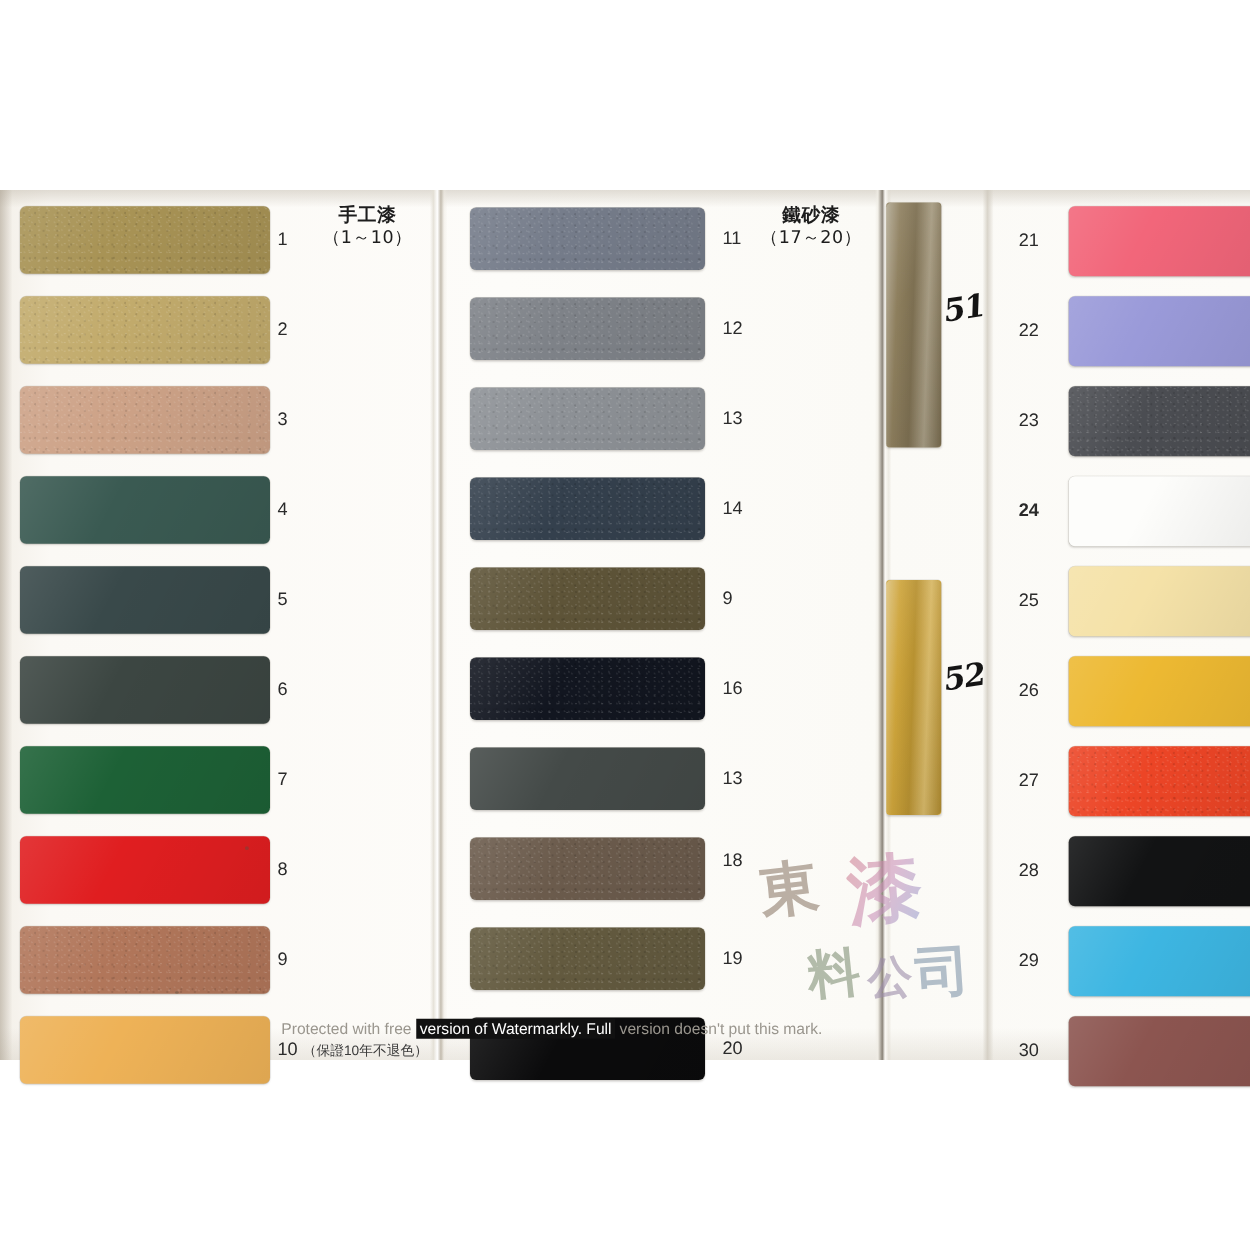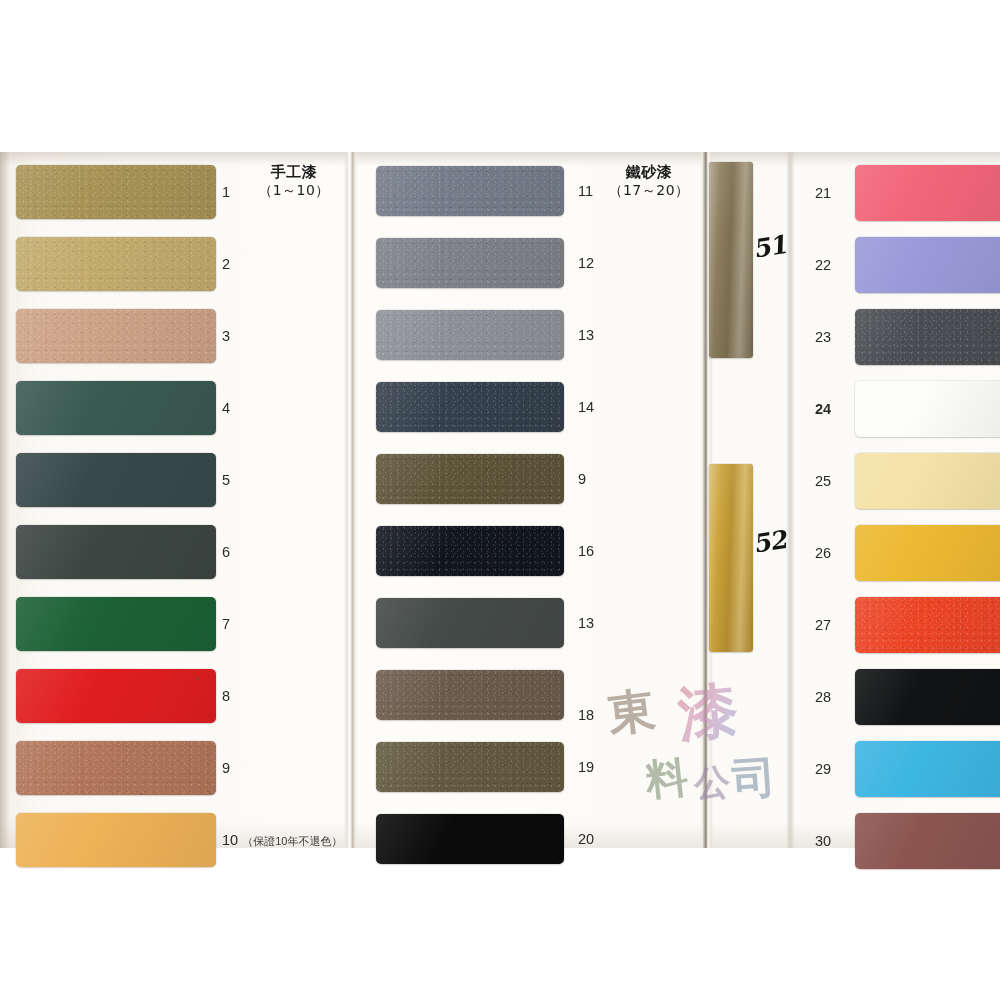--- a/index.html
+++ b/index.html
@@ -195,21 +195,21 @@
   <div class="swatch tex" id="sw-19" style="left: 376px; top: 742px; width: 188px; height: 50px; background: rgb(99, 90, 63);"></div>
   <div class="swatch" id="sw-20" style="left: 376px; top: 814px; width: 188px; height: 50px; background: rgb(11, 11, 12);"></div>
 
   <div class="num" id="n-11" style="left: 578px; top: 184px;">11</div>
   <div class="num" id="n-12" style="left: 578px; top: 256px;">12</div>
   <div class="num" id="n-13" style="left: 578px; top: 328px;">13</div>
   <div class="num" id="n-14" style="left: 578px; top: 400px;">14</div>
   <div class="num" id="n-15" style="left: 578px; top: 472px;">9</div>
   <div class="num" id="n-16" style="left: 578px; top: 544px; text-align: center;">16</div>
   <div class="num" id="n-17" style="left: 578px; top: 616px;">13</div>
-  <div class="num" id="n-18" style="left: 578px; top: 708px;">18</div>
+  <div class="num" id="n-18" style="left: 578px; top: 682px;">18</div>
   <div class="num" id="n-19" style="left: 578px; top: 760px;">19</div>
   <div class="num" id="n-20" style="left: 578px; top: 832px;">20</div>
 
   <div class="swatch metal" id="sw-51" style="left: 709px; top: 162px; width: 44px; height: 196px; border-radius: 3px; background: linear-gradient(96deg, rgb(138, 124, 92) 0%, rgb(138, 124, 92) 40%, rgb(138, 124, 92) 100%); filter: saturate(1.05);"></div>
   <div class="swatch metal" id="sw-52" style="left: 709px; top: 464px; width: 44px; height: 188px; border-radius: 3px; background: linear-gradient(96deg, rgb(202, 162, 60) 0%, rgb(202, 162, 60) 40%, rgb(202, 162, 60) 100%); filter: saturate(1.05);"></div>
   <div class="hand" id="h-51" style="left: 755px; top: 232px;">51</div>
   <div class="hand" id="h-52" style="left: 755px; top: 527px;">52</div>
 
   <div class="swatch" id="sw-21" style="left: 855px; top: 165px; width: 160px; height: 56px; border-radius: 5px 0px 0px 5px; background: rgb(242, 102, 122);"></div>
   <div class="swatch" id="sw-22" style="left: 855px; top: 237px; width: 160px; height: 56px; border-radius: 5px 0px 0px 5px; background: rgb(154, 154, 217);"></div>
@@ -234,18 +234,19 @@
   <div class="num right" id="n-30" style="left: 815px; width: 30px; top: 834px;">30</div>
 
   <div id="brand-watermark">
     <span class="g c1">東</span>
     <span class="g c2">漆</span>
     <span class="g c3">料</span>
     <span class="g c4">公</span>
     <span class="g c5">司</span>
   </div>
 
+  <div id="watermark-line"><span>Protected with free </span><span class="hl">version of Watermarkly. Full</span><span> version doesn't put this mark.</span></div>
 
   <div class="speck" style="left:196px;top:677px;width:3px;height:3px;"></div>
   <div class="speck" style="left:140px;top:793px;width:3px;height:2px;"></div>
   <div class="speck" style="left:62px;top:648px;width:2px;height:2px;"></div>
 
 </div>
 
 </body></html>

